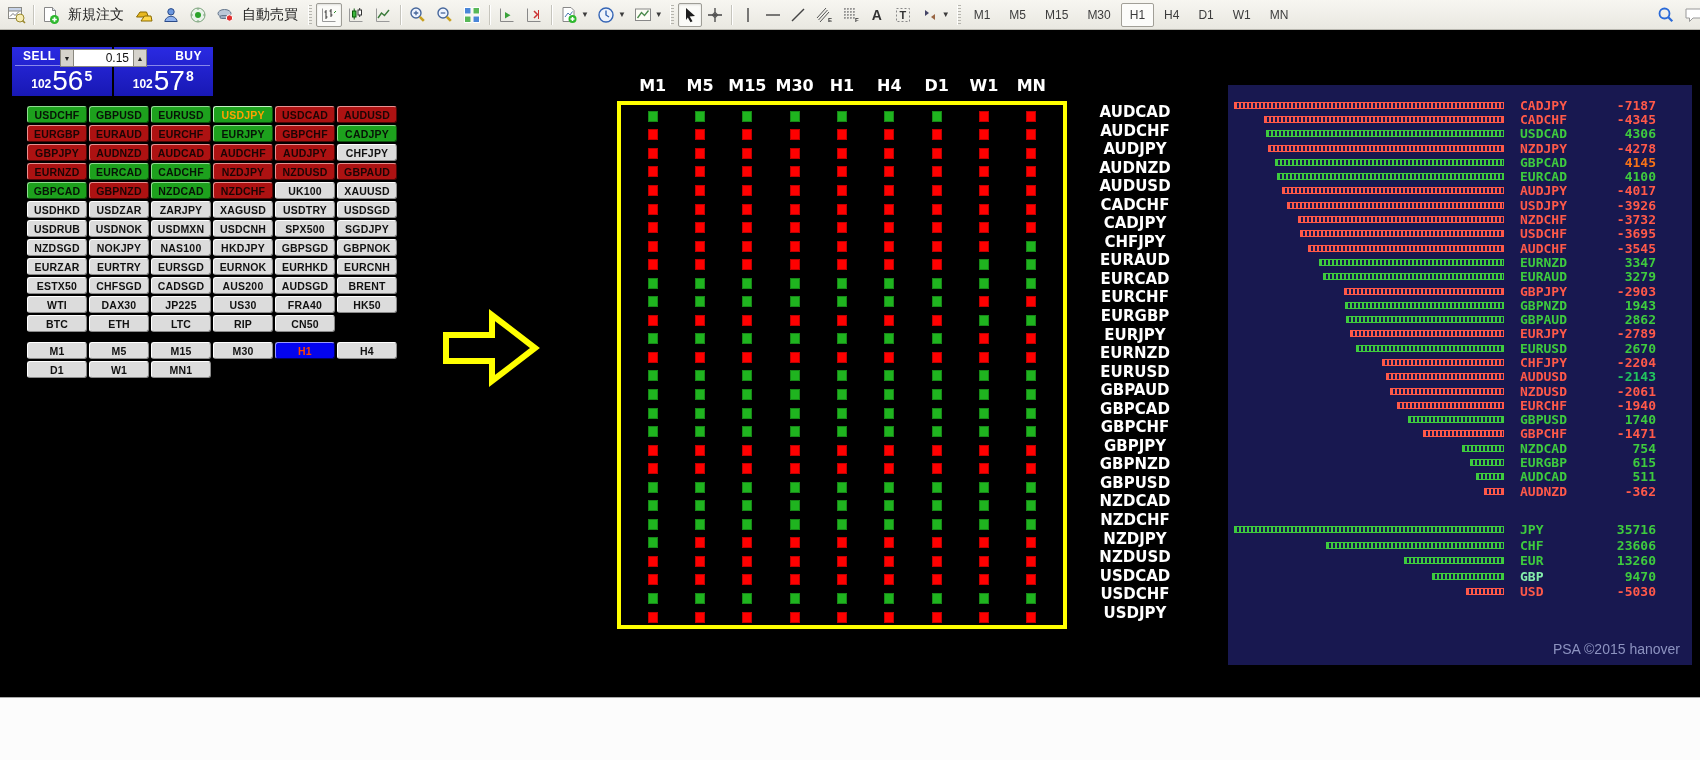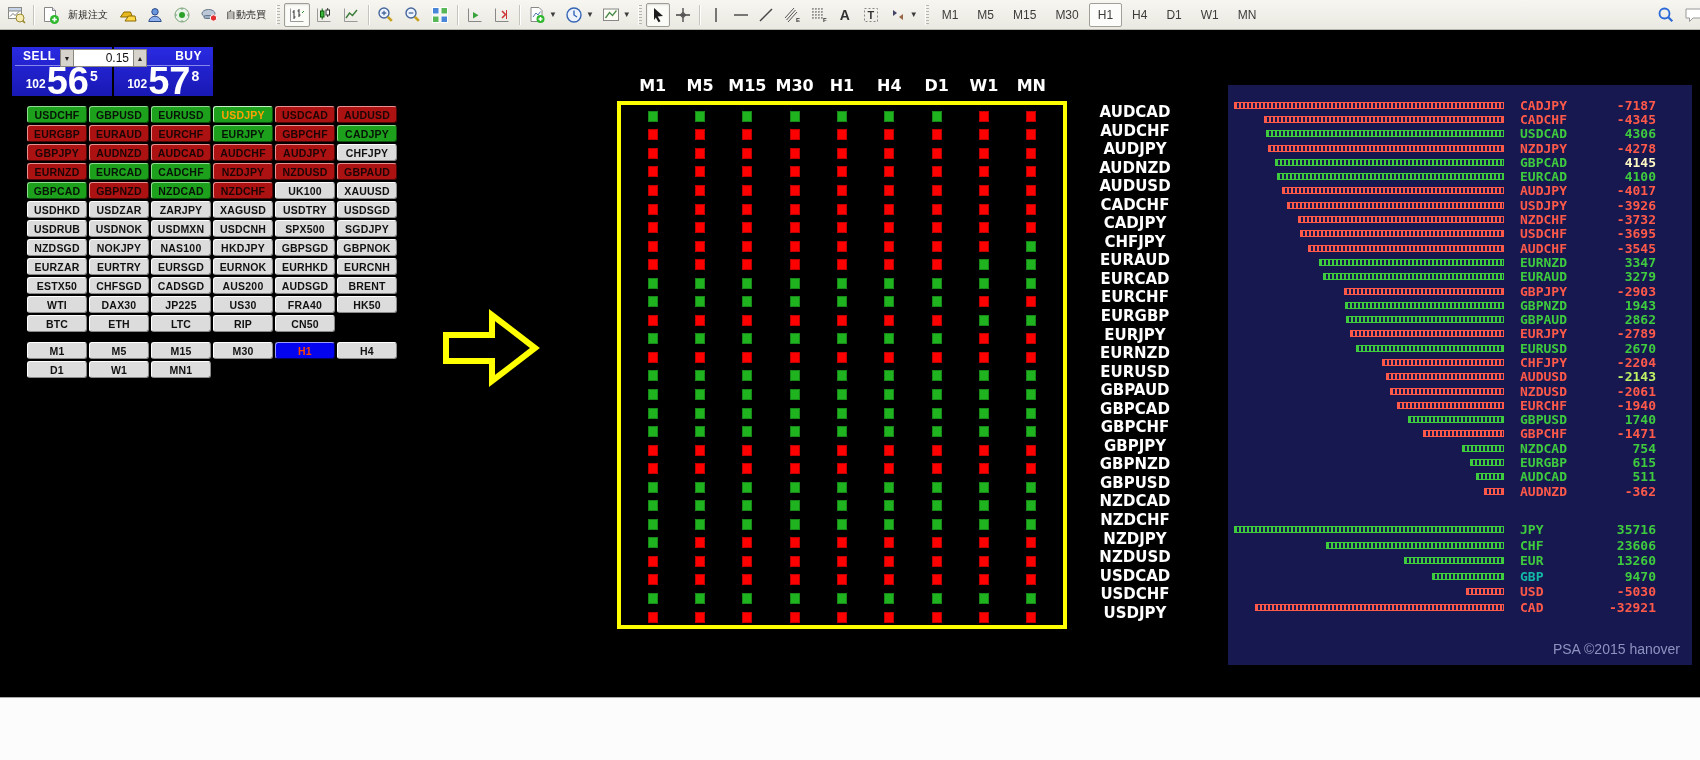--- a/index.html
+++ b/index.html
@@ -7,38 +7,38 @@
   .screen{position:relative;width:1700px;height:760px;background:#000;overflow:hidden}
 
   
   .toolbar{position:absolute;top:0;left:0;width:1700px;height:30px;background:linear-gradient(#f7f6f1,#e9e8e1);
     border-bottom:1px solid #b9b8b0;display:flex;align-items:center;padding:0 4px;overflow:hidden}
   .tgroup{display:flex;align-items:center;height:100%;gap:1px}
   .thandle{width:4px;height:20px;margin:0 4px;background:repeating-linear-gradient(to bottom,#b6b5ae 0 1px,transparent 1px 3px);border-left:1px solid #fdfdfb}
   .tsep{width:1px;height:20px;background:#c6c5bd;margin:0 4px;box-shadow:1px 0 0 #fff}
   .tbtn{display:flex;align-items:center;justify-content:center;min-width:24px;height:24px;padding:0 2px;border:1px solid transparent;border-radius:2px;background:transparent;cursor:default}
   .tbtn.pressed{background:#fbfbf8;border-color:#9e9d96;box-shadow:inset 0 1px 2px rgba(0,0,0,.12)}
-  .tlabel{font-size:10px;color:#1d1d1d;margin:0 6px 0 3px;white-space:nowrap}
+  .tlabel{font-size:14px;color:#1d1d1d;margin:0 6px 0 3px;white-space:nowrap}
   .caret{font-size:8px;color:#3c3c3c;margin-left:2px}
   .tbtf{font-size:12px;color:#3c3c3c;padding:4px 8px;border:1px solid transparent;background:transparent;border-radius:2px;font-family:"Liberation Sans",sans-serif}
   .tbtf.on{background:#fcfcfa;border-color:#a19f97}
   .glyph{font-size:14px;color:#333;font-weight:bold}
 
   
   .canvas{position:absolute;top:30px;left:0;width:1700px;height:667px;background:#000}
 
   
   #trade-panel{position:absolute;left:12px;top:17px;width:201px;height:49px;background:#000;display:flex;gap:2px}
   .tp-half{flex:1;background:linear-gradient(#2a2ae2,#1818b4);display:flex;flex-direction:column}
   .tp-toprow{height:19px;display:flex;align-items:center;padding:0 8px;border-bottom:1px solid rgba(220,220,255,.55);margin:0 3px}
   .tp-toprow.right{justify-content:flex-end}
   .tp-side-label{color:#fff;font-size:12px;font-weight:bold;letter-spacing:.5px}
   .tp-price{flex:1;display:flex;align-items:flex-end;justify-content:center;padding-bottom:2px;color:#fff}
   .tp-prefix{font-size:12px;font-weight:bold;margin:0 1px 3px 0}
-  .tp-main{font-size:38px;font-weight:bold;line-height:26px}
+  .tp-main{font-size:28px;font-weight:normal;line-height:26px}
   .tp-sup{font-size:14px;font-weight:bold;margin:0 0 10px 1px}
   #lot-spinner{position:absolute;left:48px;top:2px;width:87px;height:18px;display:flex}
   .spin-btn{width:14px;height:18px;background:#d6d3cc;border:1px solid #8a887f;display:flex;align-items:center;justify-content:center;font-size:7px;color:#222}
   #lot-field{flex:1;background:#fff;border-top:1px solid #8a887f;border-bottom:1px solid #8a887f;display:flex;align-items:center;justify-content:flex-end;padding-right:4px;font-size:12px;color:#111}
 
   
   #symbol-grid{position:absolute;left:27px;top:76px;display:grid;grid-template-columns:repeat(6,60px);gap:2px}
   #tf-grid{position:absolute;left:27px;top:312px;display:grid;grid-template-columns:repeat(6,60px);gap:2px}
   .sbtn{width:60px;height:17px;display:flex;align-items:center;justify-content:center;font-size:10.5px;font-weight:bold;
     border:1px solid;border-radius:3px;font-family:"Liberation Sans",sans-serif;cursor:default;letter-spacing:.2px}
@@ -1287,21 +1287,21 @@
               <span class="sbar" style="width:236px;border-color:#ff5949;background:repeating-linear-gradient(90deg,#ff5949 0 2px,rgba(0,0,0,0) 2px 4px)"></span>
             </span>
     <span class="sname" style="color:#ff5949">NZDJPY</span>
     <span class="sval" style="color:#ff5949">-4278</span>
   </div>
           <div class="srow pair">
     <span class="bwrap">
               <span class="sbar" style="width:229px;border-color:#3ecb3e;background:repeating-linear-gradient(90deg,#3ecb3e 0 2px,rgba(0,0,0,0) 2px 4px)"></span>
             </span>
     <span class="sname" style="color:#3ecb3e">GBPCAD</span>
-    <span class="sval" style="color:#fef9c3">4145</span>
+    <span class="sval" style="color:#f97316">4145</span>
   </div>
           <div class="srow pair">
     <span class="bwrap">
               <span class="sbar" style="width:227px;border-color:#3ecb3e;background:repeating-linear-gradient(90deg,#3ecb3e 0 2px,rgba(0,0,0,0) 2px 4px)"></span>
             </span>
     <span class="sname" style="color:#3ecb3e">EURCAD</span>
     <span class="sval" style="color:#3ecb3e">4100</span>
   </div>
           <div class="srow pair">
     <span class="bwrap">
@@ -1392,21 +1392,21 @@
               <span class="sbar" style="width:122px;border-color:#ff5949;background:repeating-linear-gradient(90deg,#ff5949 0 2px,rgba(0,0,0,0) 2px 4px)"></span>
             </span>
     <span class="sname" style="color:#ff5949">CHFJPY</span>
     <span class="sval" style="color:#ff5949">-2204</span>
   </div>
           <div class="srow pair">
     <span class="bwrap">
               <span class="sbar" style="width:118px;border-color:#ff5949;background:repeating-linear-gradient(90deg,#ff5949 0 2px,rgba(0,0,0,0) 2px 4px)"></span>
             </span>
     <span class="sname" style="color:#ff5949">AUDUSD</span>
-    <span class="sval" style="color:#bef264">-2143</span>
+    <span class="sval" style="color:#22c55e">-2143</span>
   </div>
           <div class="srow pair">
     <span class="bwrap">
               <span class="sbar" style="width:114px;border-color:#ff5949;background:repeating-linear-gradient(90deg,#ff5949 0 2px,rgba(0,0,0,0) 2px 4px)"></span>
             </span>
     <span class="sname" style="color:#ff5949">NZDUSD</span>
     <span class="sval" style="color:#ff5949">-2061</span>
   </div>
           <div class="srow pair">
     <span class="bwrap">
@@ -1477,36 +1477,29 @@
     <span class="bwrap">
               <span class="sbar" style="width:100px;border-color:#3ecb3e;background:repeating-linear-gradient(90deg,#3ecb3e 0 2px,rgba(0,0,0,0) 2px 4px)"></span>
             </span>
     <span class="sname" style="color:#3ecb3e">EUR</span>
     <span class="sval" style="color:#3ecb3e">13260</span>
   </div>
           <div class="srow cur">
     <span class="bwrap">
               <span class="sbar" style="width:72px;border-color:#3ecb3e;background:repeating-linear-gradient(90deg,#3ecb3e 0 2px,rgba(0,0,0,0) 2px 4px)"></span>
             </span>
-    <span class="sname" style="color:#14b8a6">GBP</span>
+    <span class="sname" style="color:#86efac">GBP</span>
     <span class="sval" style="color:#3ecb3e">9470</span>
   </div>
           <div class="srow cur">
     <span class="bwrap">
               <span class="sbar" style="width:38px;border-color:#ff5949;background:repeating-linear-gradient(90deg,#ff5949 0 2px,rgba(0,0,0,0) 2px 4px)"></span>
             </span>
     <span class="sname" style="color:#ff5949">USD</span>
     <span class="sval" style="color:#ff5949">-5030</span>
-  </div>
-          <div class="srow cur">
-    <span class="bwrap">
-              <span class="sbar" style="width:249px;border-color:#ff5949;background:repeating-linear-gradient(90deg,#ff5949 0 2px,rgba(0,0,0,0) 2px 4px)"></span>
-            </span>
-    <span class="sname" style="color:#ff5949">CAD</span>
-    <span class="sval" style="color:#ff5949">-32921</span>
   </div>
         </div>
       <div id="credit">PSA ©2015 hanover</div>
     </div>
 
   </div>
 
   <div id="bottom-strip"></div>
 </div>
 

